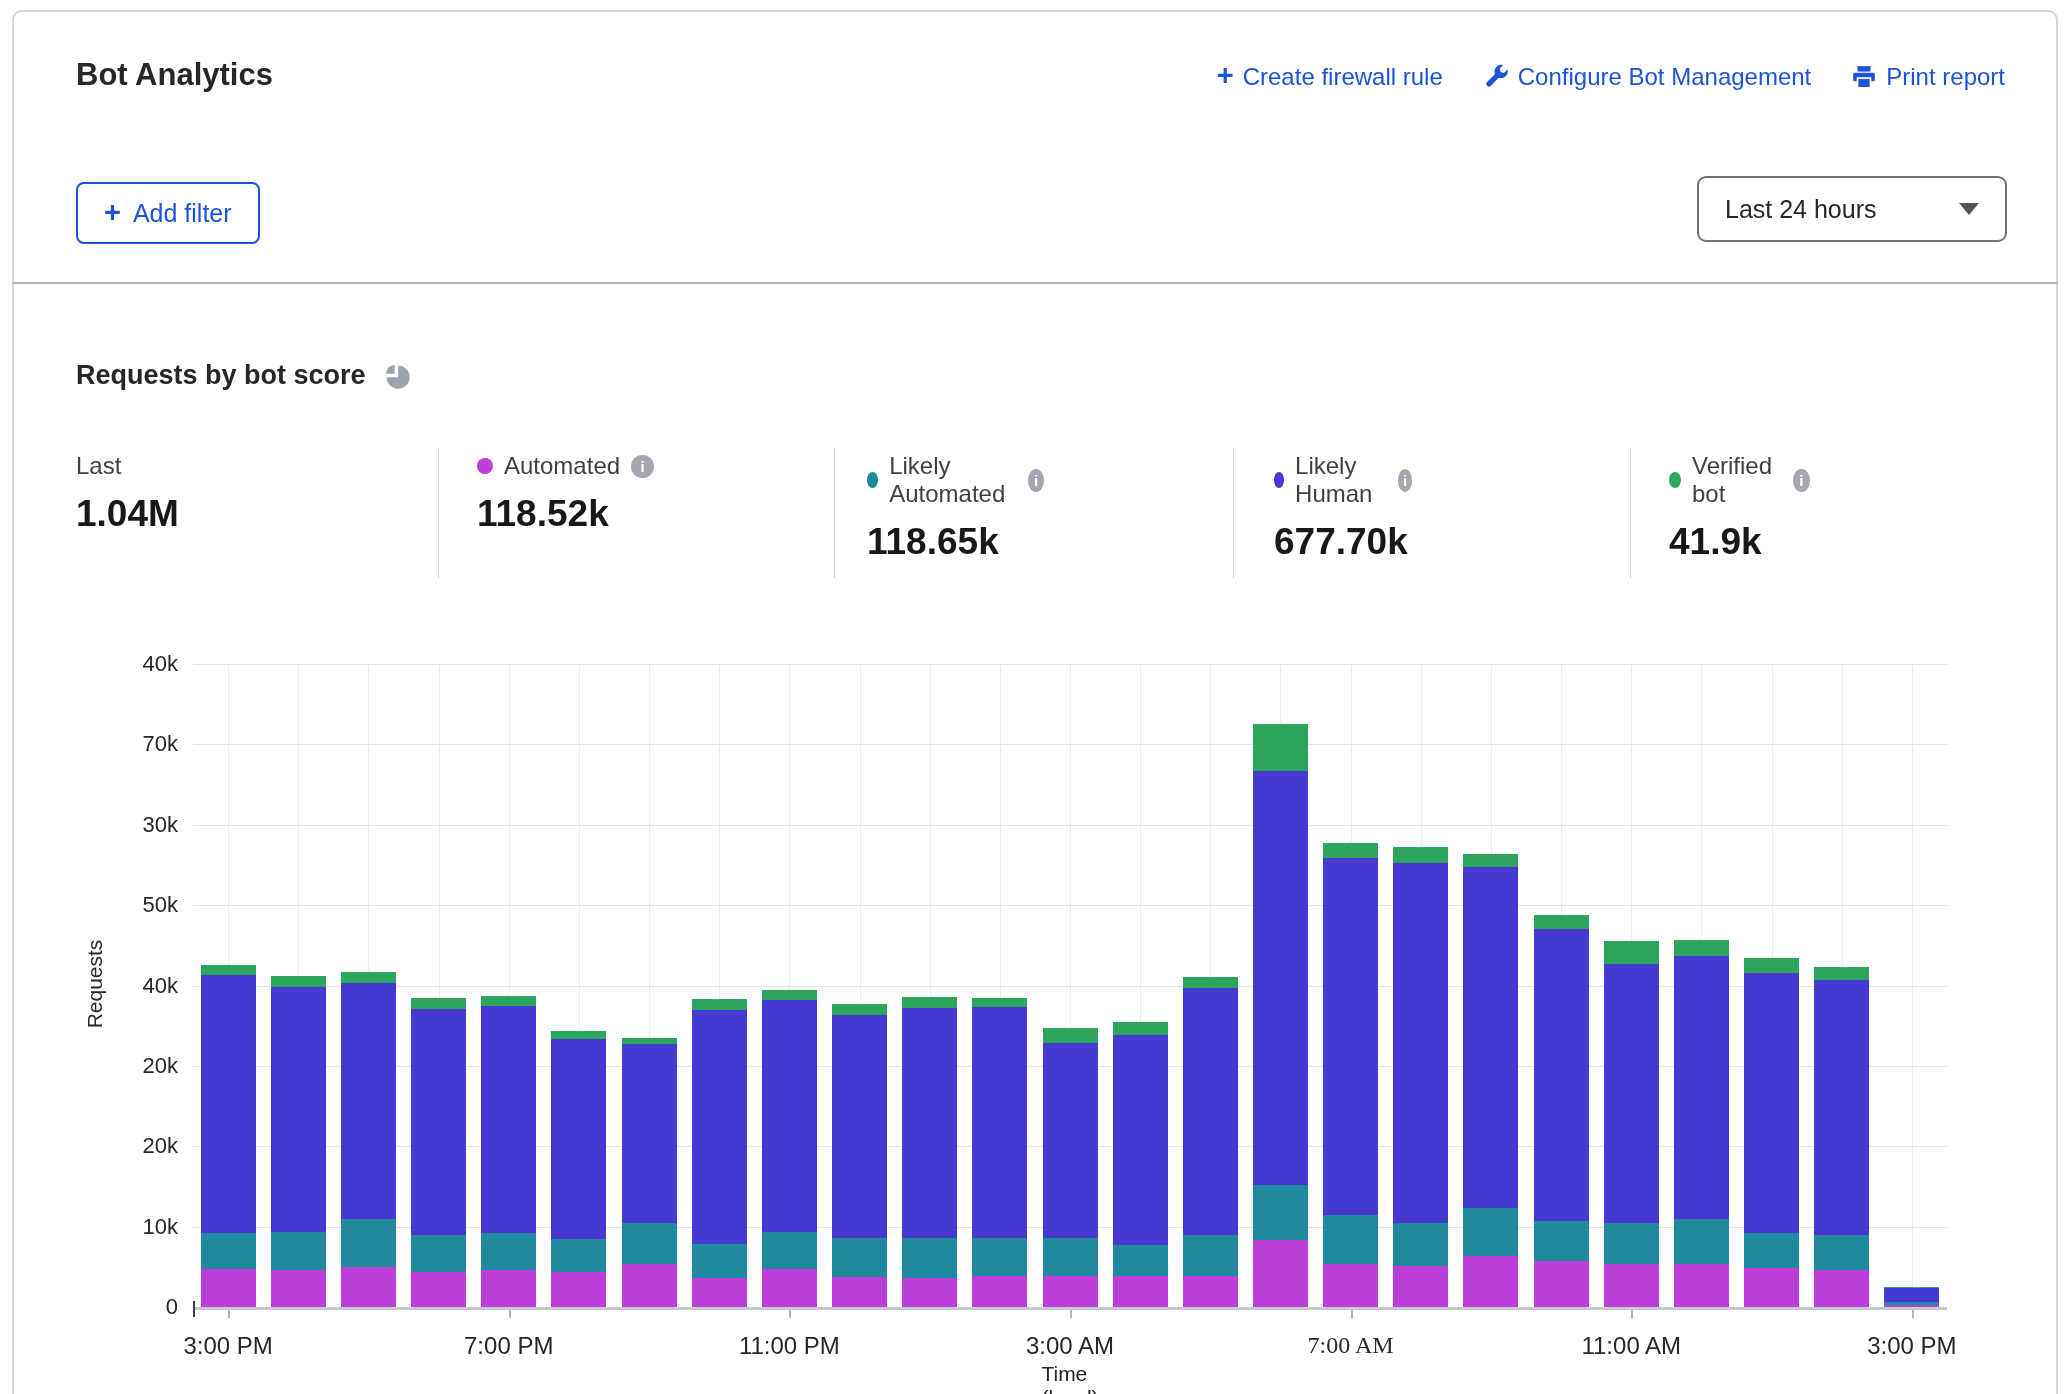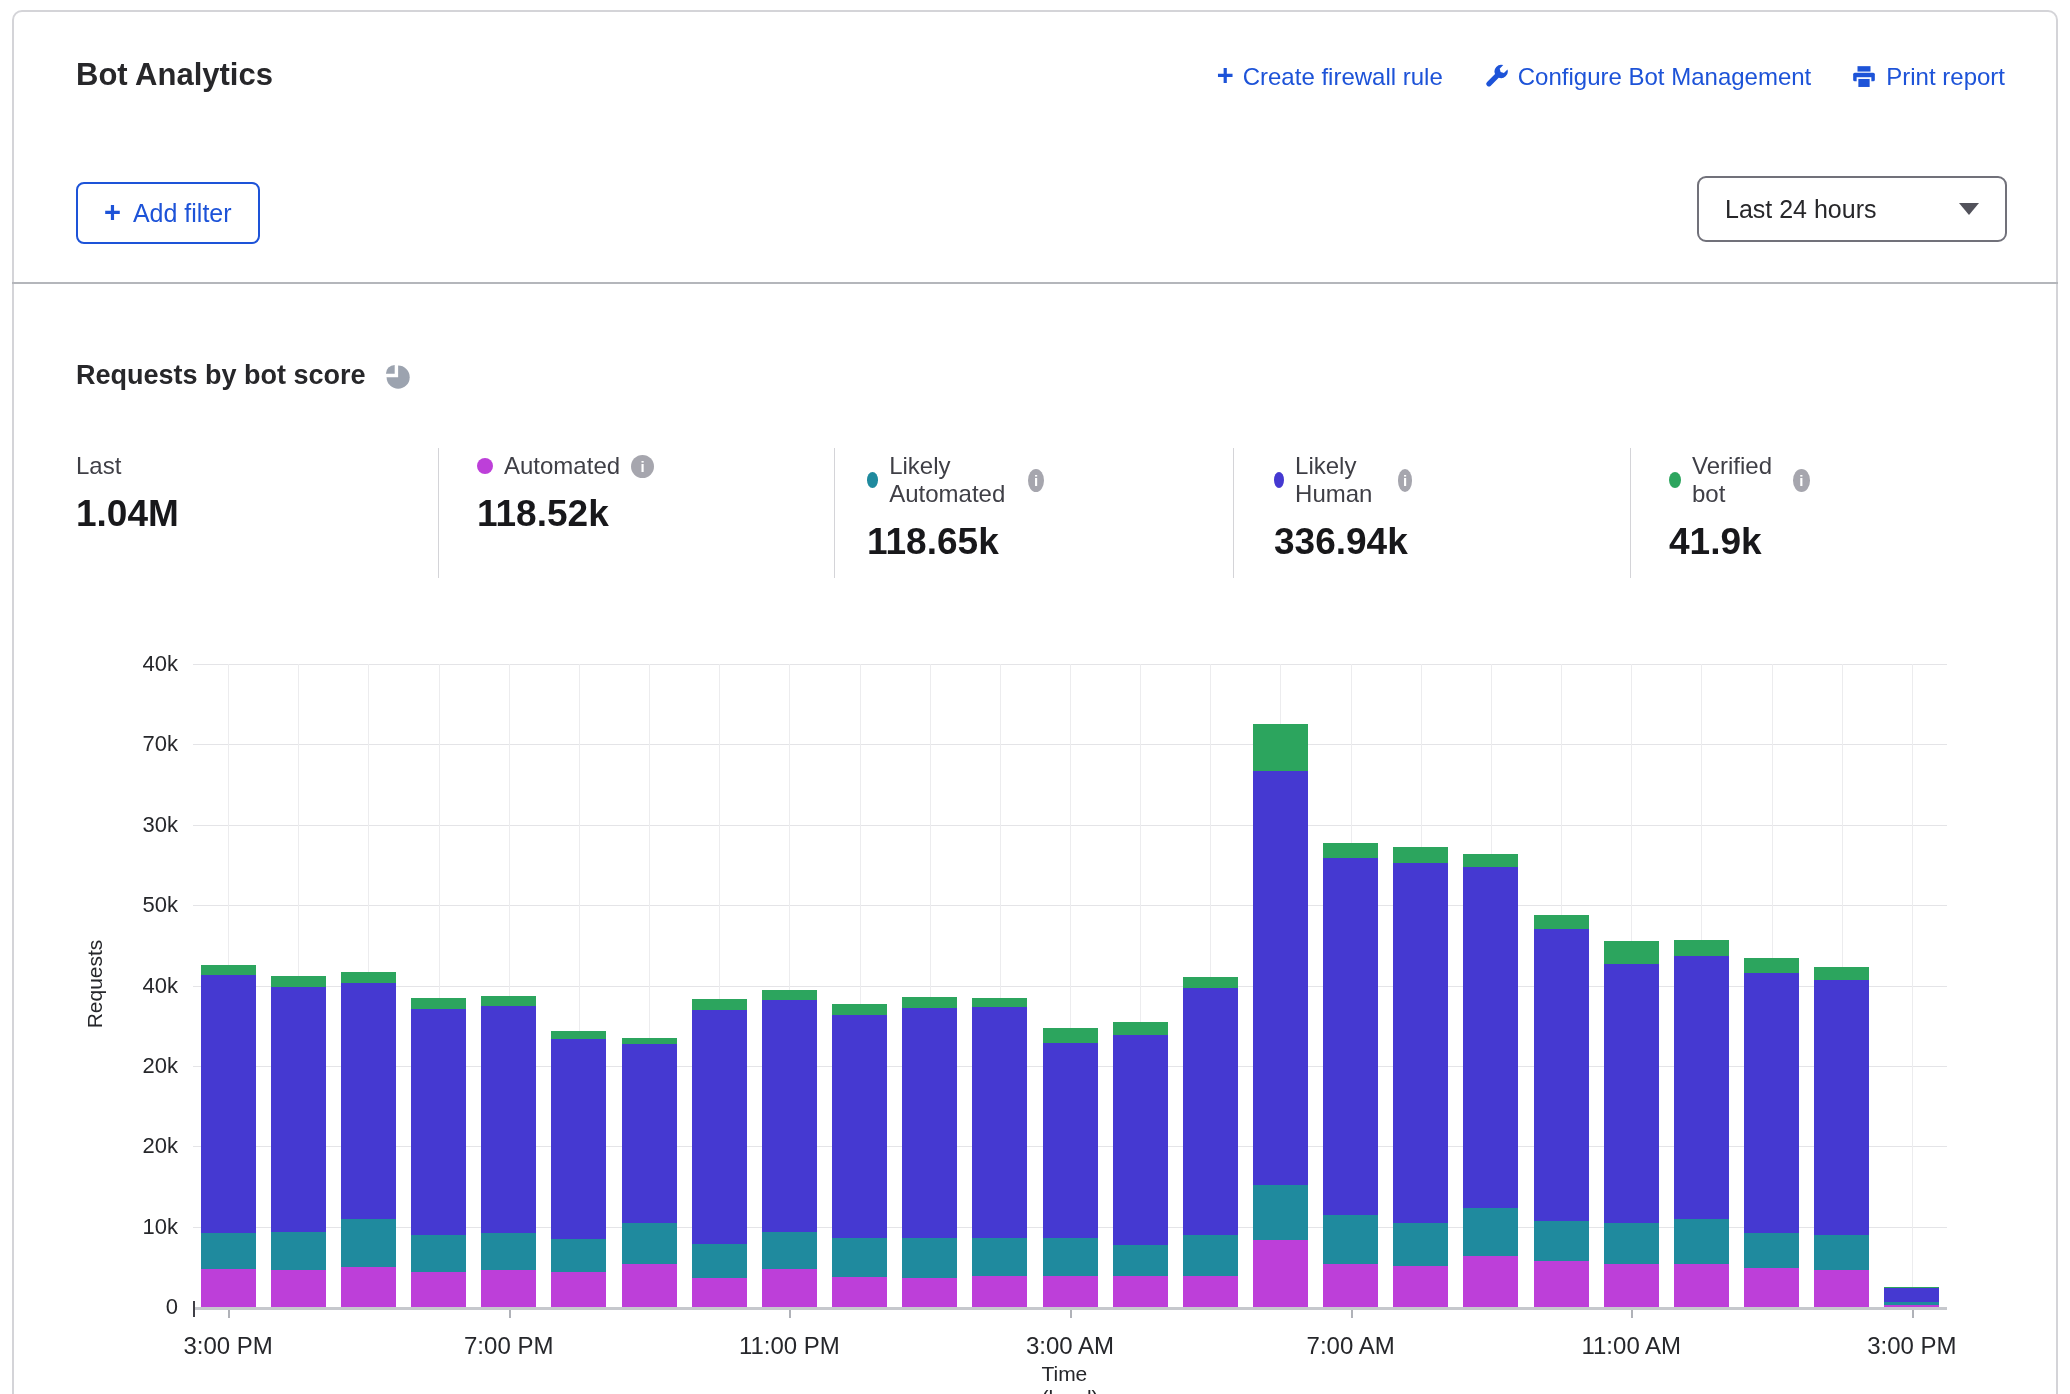--- a/index.html
+++ b/index.html
@@ -113,21 +113,21 @@
         <span class="info">i</span>
       </div>
       <div class="stat-value">118.65k</div>
     </div>
     <div class="stat-col" style="left: 1274px;">
       <div class="stat-label-row">
         <span class="dot" style="background: rgb(69, 57, 209);"></span>
         <span>Likely Human</span>
         <span class="info">i</span>
       </div>
-      <div class="stat-value">336.94k</div>
+      <div class="stat-value">677.70k</div>
     </div>
     <div class="stat-col" style="left: 1669px;">
       <div class="stat-label-row">
         <span class="dot" style="background: rgb(44, 165, 94);"></span>
         <span>Verified bot</span>
         <span class="info">i</span>
       </div>
       <div class="stat-value">41.9k</div>
     </div>
     <div class="vdivider" style="left: 438px;"></div>
@@ -283,20 +283,20 @@
     <div class="origin-tick" style="left: 193px; top: 1301px;"></div>
     <div class="x-tick" style="left: 228.08px; top: 1310px;"></div>
     <div class="xtick-label" style="left: 228.08px; top: 1332px;">3:00 PM</div>
     <div class="x-tick" style="left: 508.72px; top: 1310px;"></div>
     <div class="xtick-label" style="left: 508.72px; top: 1332px;">7:00 PM</div>
     <div class="x-tick" style="left: 789.36px; top: 1310px;"></div>
     <div class="xtick-label" style="left: 789.36px; top: 1332px;">11:00 PM</div>
     <div class="x-tick" style="left: 1070px; top: 1310px;"></div>
     <div class="xtick-label" style="left: 1070px; top: 1332px;">3:00 AM</div>
     <div class="x-tick" style="left: 1350.64px; top: 1310px;"></div>
-    <div class="xtick-label" style="left: 1350.64px; top: 1332px;">7:00 AM</div>
+    <div class="xtick-label" style="left: 1350.64px; top: 1332px; font-family: Liberation Serif, serif;">7:00 AM</div>
     <div class="x-tick" style="left: 1631.28px; top: 1310px;"></div>
     <div class="xtick-label" style="left: 1631.28px; top: 1332px;">11:00 AM</div>
     <div class="x-tick" style="left: 1911.92px; top: 1310px;"></div>
     <div class="xtick-label" style="left: 1911.92px; top: 1332px;">3:00 PM</div>
     <div class="ylabel" style="left: 40px; top: 971.5px; width: 110px; text-align: center;">Requests</div>
     <div class="xlabel" style="left: 1070px; top: 1362px;">Time (local)</div>
   </div>
 
 </body></html>

